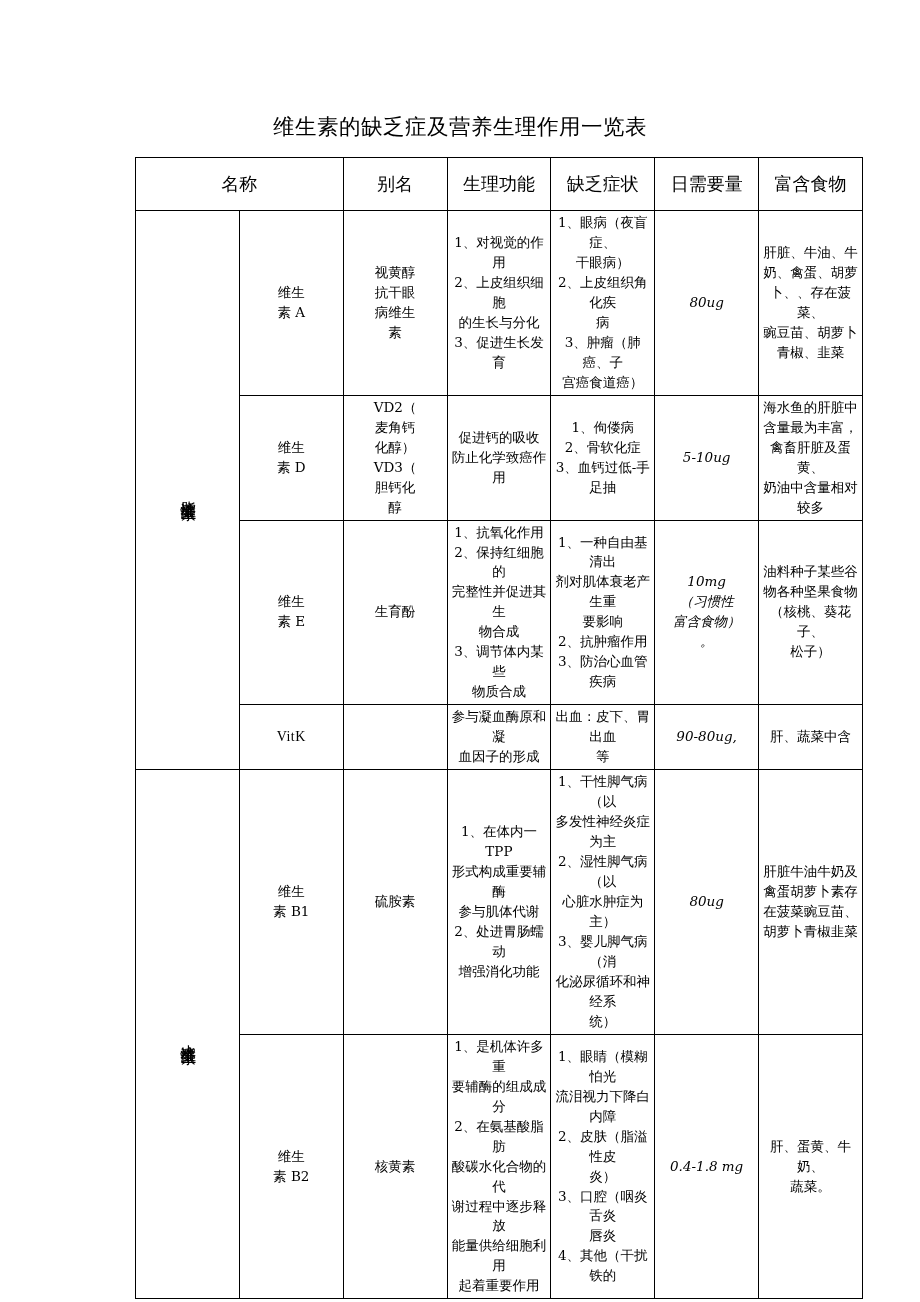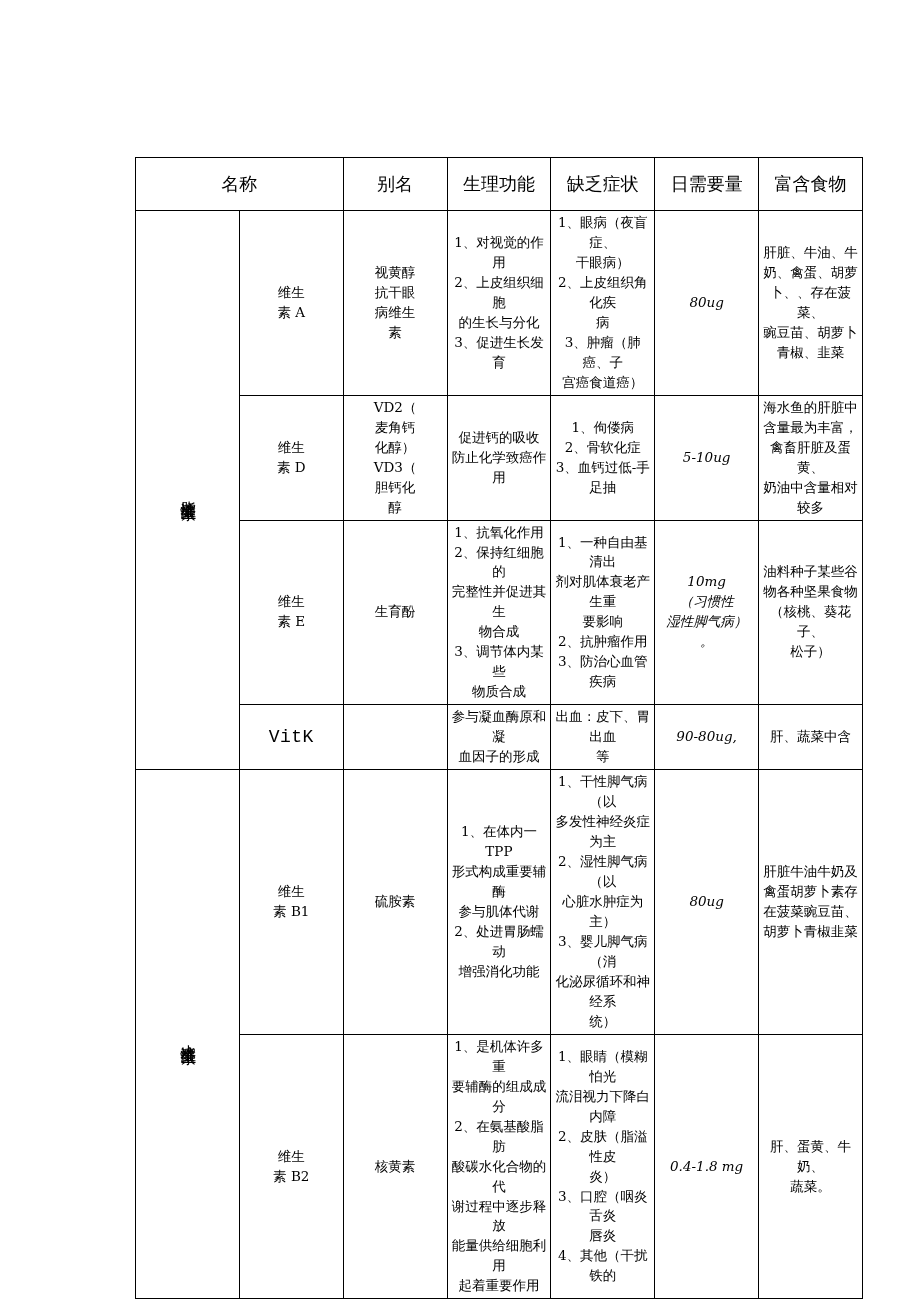--- a/index.html
+++ b/index.html
@@ -69,40 +69,41 @@
     letter-spacing: 1px;
     white-space: nowrap;
   }
   .name-cell {
     font-weight: bold;
     font-size: 15px;
     line-height: 1.42;
     width: 64px;
   }
   .name-cell.mono {
-    font-family: Liberation Mono, monospace;
-    font-size: 18px;
+    font-family: Liberation Serif, serif;
+    font-size: 14px;
     letter-spacing: 0.5px;
   }
   .alias-cell { width: 78px; font-size: 14px; line-height: 1.5; }
   .func-cell  { width: 157px; font-size: 14.2px; line-height: 1.52; }
   .sym-cell   { width: 176px; font-size: 14.2px; line-height: 1.52; }
   .dose-cell  { width: 94px;  font-size: 13.8px; line-height: 1.5; font-style: italic; }
   .food-cell  { width: 141px; font-size: 14.2px; line-height: 1.52; }
   .small-serif {
     font-family: "DejaVu Serif", "Liberation Serif", serif;
     font-size: 13px;
   }
   td .ml { white-space: pre-line; }
 </style>
 </head>
 <body>
 
 <div class="page">
 
+  <div class="doc-title">维生素的缺乏症及营养生理作用一览表</div>
 
   <table class="vit-table">
     <thead>
       <tr>
         <th class="name-col" colspan="2">名称</th>
         <th>别名</th>
         <th>生理功能</th>
         <th>缺乏症状</th>
         <th>日需要量</th>
         <th>富含食物</th>
@@ -170,21 +171,21 @@
 物合成
 3、调节体内某些
 物质合成</span></td>
         <td class="sym-cell"><span class="ml">1、一种自由基清出
 剂对肌体衰老产生重
 要影响
 2、抗肿瘤作用
 3、防治心血管疾病</span></td>
         <td class="dose-cell"><span class="ml">10mg
 （习惯性
-湿性脚气病）
+富含食物）
 。</span></td>
         <td class="food-cell"><span class="ml">油料种子某些谷
 物各种坚果食物
 （核桃、葵花子、
 松子）</span></td>
       </tr>
 
       <tr>
         <td class="name-cell mono"><span class="ml">VitK</span></td>
         <td class="alias-cell"><span class="ml"></span></td>

